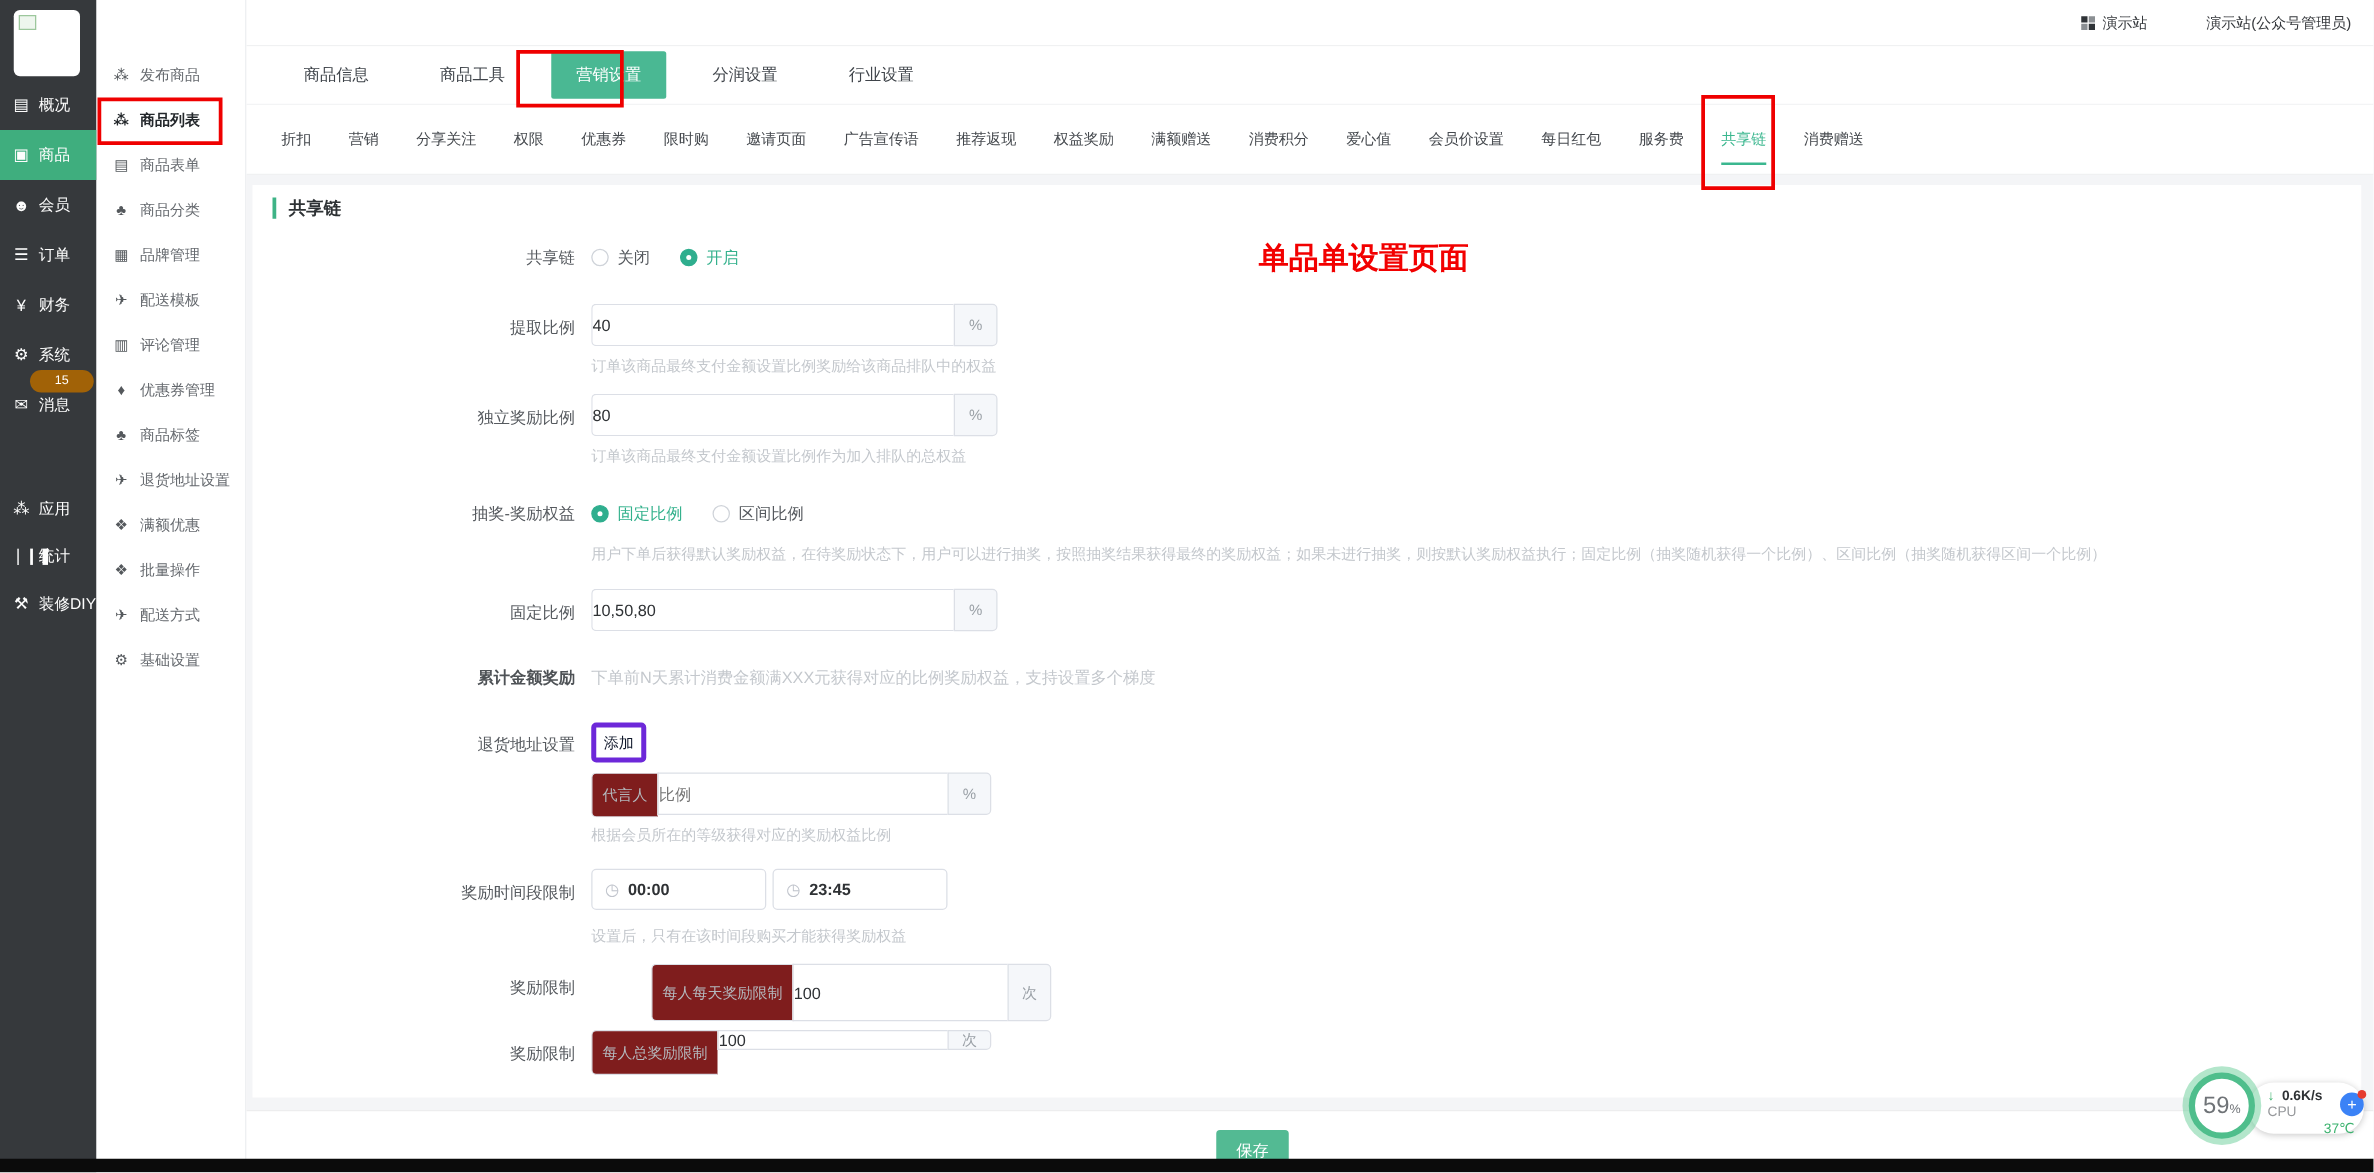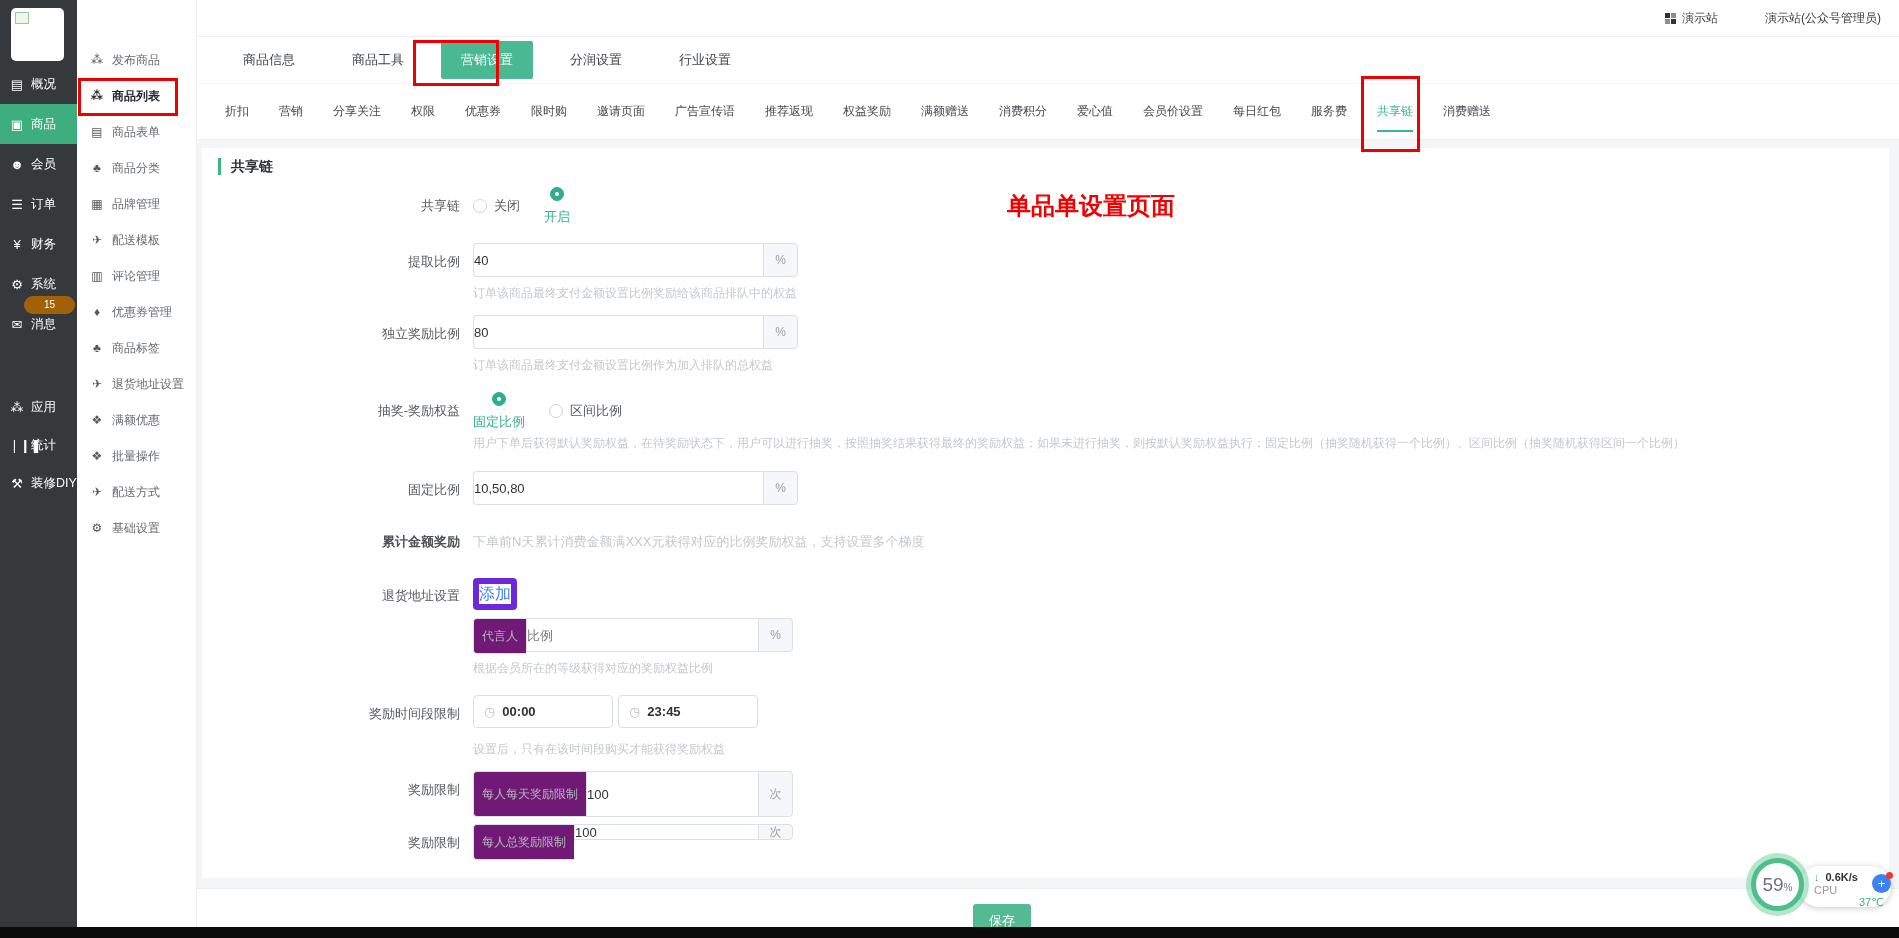--- a/index.html
+++ b/index.html
@@ -46,33 +46,33 @@
 
   
   .card { position:absolute; left:202px; top:148px; width:1687px; height:730px; background:#fff; z-index:1; }
   .sec-title { position:absolute; left:16px; top:10px; font-size:14px; font-weight:bold; color:#2e3235; padding-left:10px; border-left:3px solid #3eb386; line-height:17px; }
 
   .flabel { position:absolute; left:0; width:258px; text-align:right; font-size:13px; color:#565a5f; }
   .fhelp  { position:absolute; left:271px; font-size:12px; color:#c4c8cd; white-space:nowrap; }
 
   .radio-group { position:absolute; left:271px; display:flex; gap:24px; align-items:center; height:20px; }
   .radio-opt { display:flex; align-items:center; gap:7px; font-size:13px; color:#54585d; cursor:pointer; }
-  .radio-opt.on { color:#33b18c;flex-direction:column; }
+  .radio-opt.on { color:#33b18c; }
   .radio { width:14px; height:14px; border:1px solid #cfd3d9; border-radius:50%; background:#fff; position:relative; flex:none; }
   .radio.checked { background:#2fae8e; border-color:#2fae8e; }
   .radio.checked::after { content:""; position:absolute; left:4px; top:4px; width:4px; height:4px; border-radius:50%; background:#fff; }
 
   .input-wrap { position:absolute; left:271px; width:325px; height:34px; display:flex; }
   .input-wrap input { flex:1; min-width:0; border:1px solid #dcdfe6; border-right:none; border-radius:4px 0 0 4px; padding:0 0; font-size:13px; color:#2f3235; font-family:inherit; outline:none; }
   .addon { width:35px; background:#f5f7fa; border:1px solid #dcdfe6; border-radius:0 4px 4px 0; display:flex; align-items:center; justify-content:center; font-size:12px; color:#9aa0a6; flex:none; }
-  .prefix { background:#701a75; border:1px solid #dcdfe6; border-right:none; border-radius:4px 0 0 4px; display:flex; align-items:center; justify-content:center; font-size:12px; color:#b4b8bd; flex:none; padding:17px 8px; }
+  .prefix { background:#7f1d1d; border:1px solid #dcdfe6; border-right:none; border-radius:4px 0 0 4px; display:flex; align-items:center; justify-content:center; font-size:12px; color:#b4b8bd; flex:none; padding:17px 8px; }
   .input-wrap.w320 { width:320px; }
   .input-wrap input.mid { border-radius:0; }
 
-  .btn-plain { position:absolute; left:271px; width:44px; height:32px; background:#fff; border:6px solid #6d28d9; border-radius:4px; font-size:16px; color:#3b82f6; cursor:pointer; font-family:inherit; }
+  .btn-plain { position:absolute; left:271px; width:44px; height:32px; background:#fff; border:4px solid #6d28d9; border-radius:4px; font-size:12px; color:#0f172a; cursor:pointer; font-family:inherit; }
 
   .time-row { position:absolute; left:271px; display:flex; gap:5px; }
   .time-box { width:140px; height:33px; border:1px solid #dcdfe6; border-radius:4px; display:flex; align-items:center; gap:7px; padding:0 10px; background:#fff; cursor:pointer; }
   .time-box .clk { color:#c0c4cc; font-size:13px; }
   .time-box .tv { font-size:13px; color:#2f3235; font-weight:bold; }
 
   .cum-help { position:absolute; left:271px; font-size:13px; color:#c4c8cd; white-space:nowrap; }
 
   
   .footer { position:absolute; left:197px; right:0; top:888px; height:50px; background:#fff; border-top:1px solid #ededee; }
@@ -330,21 +330,21 @@
           <span class="tv">00:00</span>
         </div>
       <div class="time-box">
           <span class="clk">◷</span>
           <span class="tv">23:45</span>
         </div>
     </div>
     <div class="fhelp" style="top:593px;">设置后，只有在该时间段购买才能获得奖励权益</div>
 
     <div class="flabel" style="top:633px;">奖励限制</div>
-    <div class="input-wrap w320" style="top:623px; height:46px;">
+    <div class="input-wrap w320" style="top:623px; height:46px;margin-left:48px;">
       <span class="prefix">每人每天奖励限制</span>
       <input class="mid" value="100" style="">
       <span class="addon">次</span>
     </div>
 
     <div class="flabel" style="top:686px;">奖励限制</div>
     <div class="input-wrap w320" style="top:676px; height:16px;">
       <span class="prefix">每人总奖励限制</span>
       <input class="mid" value="100" style="">
       <span class="addon">次</span>

